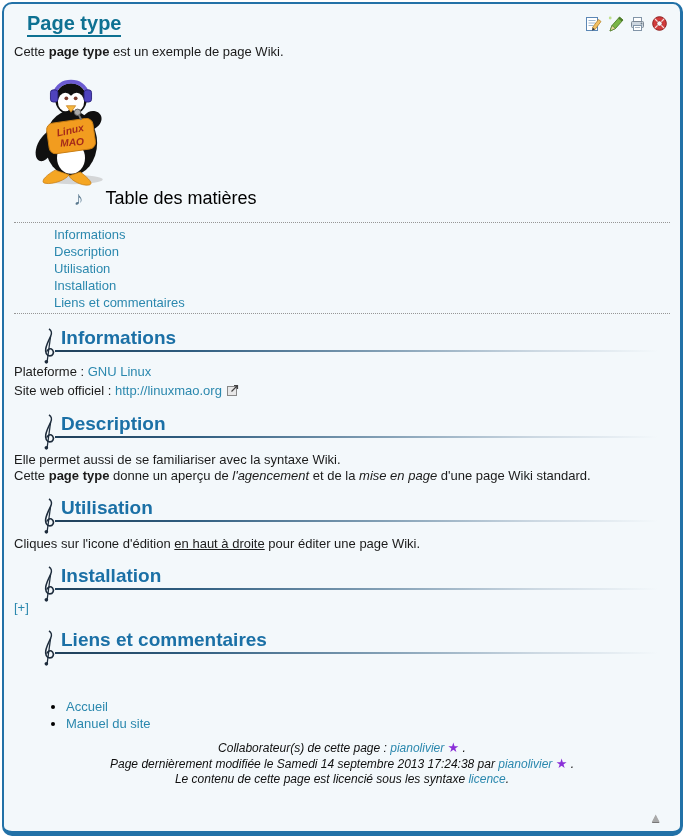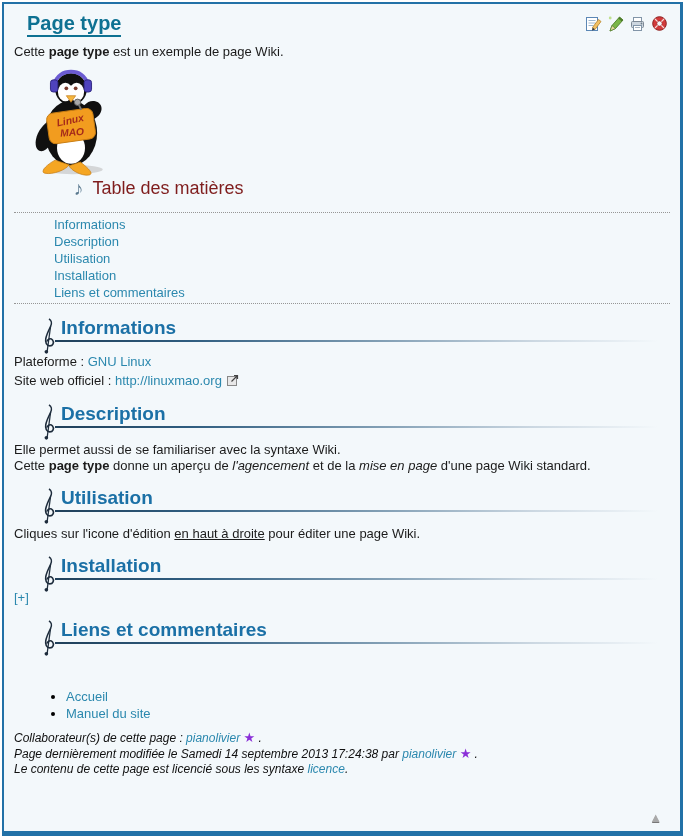--- a/index.html
+++ b/index.html
@@ -1,36 +1,36 @@
 <!DOCTYPE html>
 <html><head>
 <meta charset="utf-8">
 <style>
   html,body{margin:0;padding:0;background:#fff;width:685px;height:838px;overflow:hidden;}
   .page{
     box-sizing:border-box;margin:2px;height:834px;width:681px;
     background:#f3f8fb;border:2px solid #2271a7;border-right-width:3px;border-bottom-width:5px;
-    border-radius:0;padding:8px 10px 6px 10px;position:relative;overflow:hidden;
+    border-radius:10px;padding:8px 10px 6px 10px;position:relative;overflow:hidden;
     font-family:"Liberation Sans",sans-serif;font-size:13px;color:#1b1b1b;
   }
   
   .hdr{display:flex;justify-content:space-between;align-items:flex-start;}
   .page-title{display:inline-block;margin-left:13px;font-size:20px;font-weight:bold;color:#0e7192;
     border-bottom:2px solid #0e7192;padding-bottom:1px;line-height:1.1;text-decoration:none;cursor:pointer;}
   .toolbar{display:flex;gap:5px;padding:3px 2px 0 0;}
   .tool{width:17px;height:17px;cursor:pointer;}
   
-  .intro{margin:7px 0 4px 0;line-height:16px;}
+  .intro{margin:7px 0 14px 0;line-height:16px;}
   b{font-weight:bold;}
   
   .logo{margin:4px 0 0 15px;width:84px;height:112px;display:block;}
   
   .toc-head{margin:2px 0 0 60px;display:flex;align-items:center;gap:9px;}
   .toc-note{font-size:19px;color:#59788e;line-height:1;}
-  .toc-title{font-size:18px;color:#7f1d1d;}
+  .toc-title{font-size:18px;color:#000000;margin-left:13px;}
   .toc-list{margin-top:13px;border-top:1px dotted #969696;border-bottom:1px dotted #969696;
     padding:3px 0 2px 0;}
   .toc-list div{padding-left:40px;line-height:17px;}
   a,.lnk{color:#2b88ae;text-decoration:none;cursor:pointer;}
   
   .sec-head{display:flex;align-items:flex-end;margin:13px 0 6px 25px;}
   .clef{width:16px;height:38px;flex:0 0 16px;margin-bottom:-13px;}
   .sec-body{flex:1;display:flex;flex-direction:column;}
   .sec-title{margin:0 0 0 6px;font-size:19px;font-weight:bold;color:#1b70a6;line-height:1.15;}
   .sec-rule{height:2px;width:100%;margin-top:1px;
@@ -38,21 +38,21 @@
   
   .rows{margin:10px 0 0 0;line-height:19px;}
   .ext{width:12px;height:12px;margin-left:5px;vertical-align:-1px;cursor:pointer;}
   .par{margin:14px 0 12px 0;line-height:16px;}
   .ul-plain{text-decoration:underline;text-align:center;}
   .expand{margin:10px 0 0 0;line-height:16px;}
   
   .links-list{list-style:disc;margin:44px 0 0 0;padding-left:52px;color:#000;}
   .links-list li{line-height:17px;}
   
-  .footer{margin-top:8px;text-align:left;font-style:italic;font-size:12px;color:#101010;line-height:15px;}
+  .footer{margin-top:8px;text-align:center;font-style:italic;font-size:12px;color:#101010;line-height:15px;}
   .star{color:#8a2fd8;font-style:normal;font-size:13px;}
   .totop{position:absolute;right:18px;bottom:6px;color:#a9a9a9;font-size:13px;cursor:pointer;
     text-shadow:0 1px 0 #777;font-style:normal;}
   i{font-style:italic;}
 </style>
 </head>
 <body>
 
 <div class="page">
 

